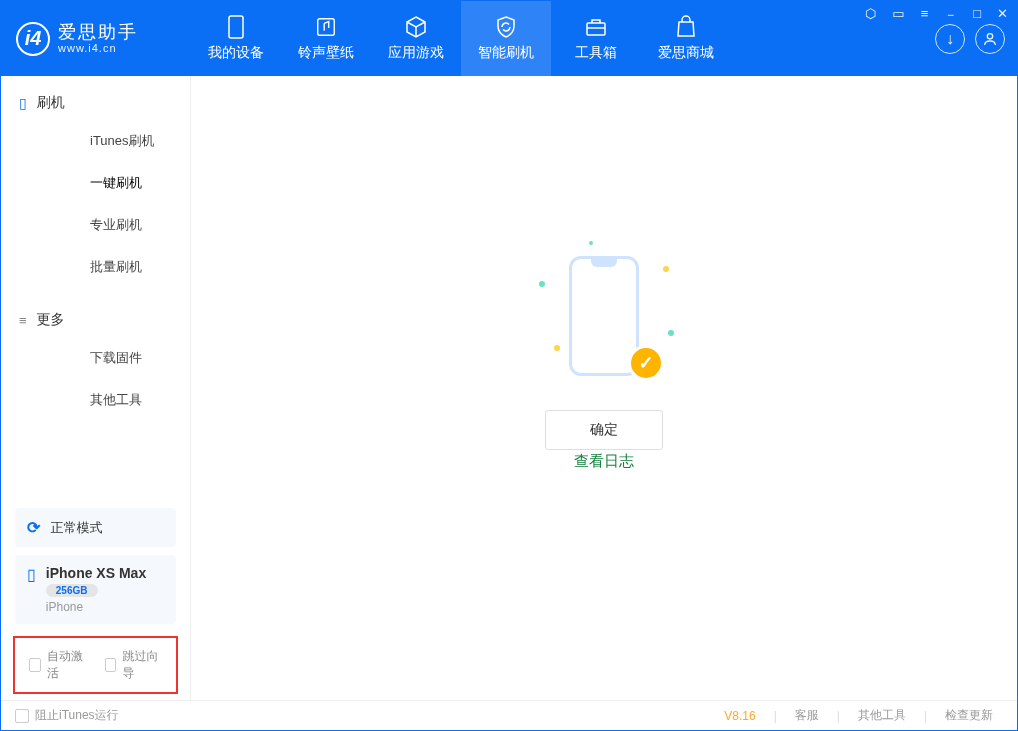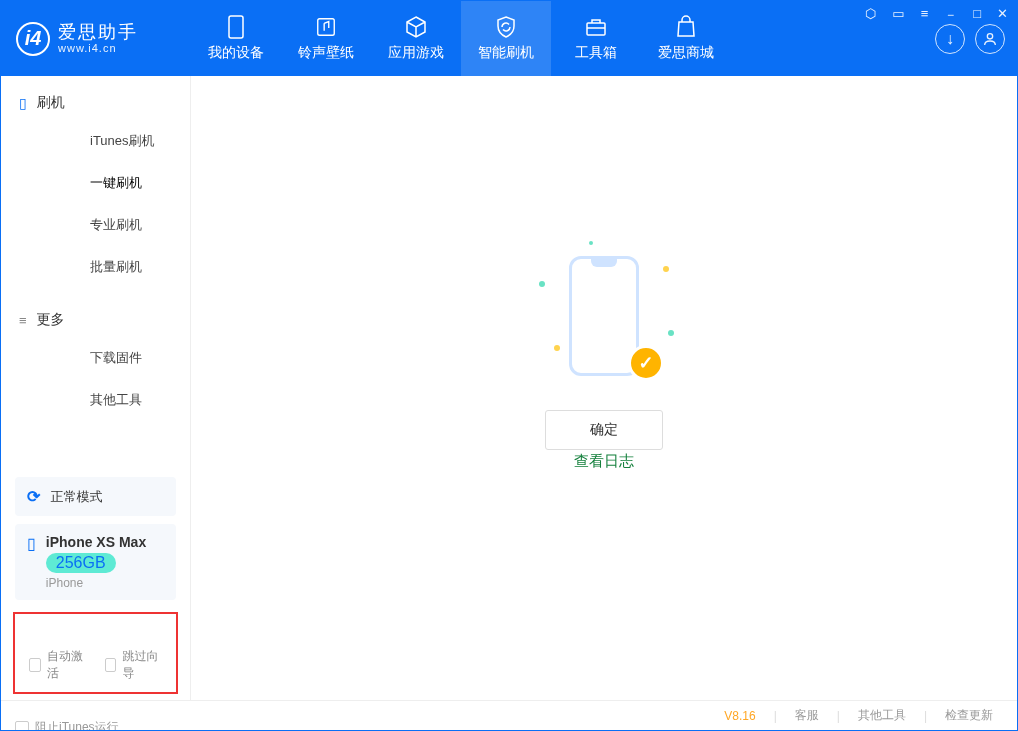--- a/index.html
+++ b/index.html
@@ -21,24 +21,24 @@
 .main { display: flex; height: calc(100% - 75px - 30px); }
 .sidebar { width: 190px; background: #fff; border-right: 1px solid #eee; display: flex; flex-direction: column; }
 .side-section { padding: 18px 0 5px 0; }
 .side-head { display: flex; align-items: center; gap: 10px; padding: 0 18px; font-size: 14px; color: #333; font-weight: 500; margin-bottom: 8px; }
 .side-head-icon { font-size: 13px; color: #888; }
 .side-item { padding: 12px 18px 12px 89px; font-size: 13px; color: #444; cursor: pointer; }
 .side-item.active { color: #000000; }
 .side-spacer { flex: 1; }
 .side-card { background: #f5f8fc; margin: 4px 14px; border-radius: 4px; padding: 10px 12px; display: flex; align-items: center; gap: 10px; font-size: 13px; color: #333; }
 .device-card-inner .dev-name { font-weight: 600; color: #333; font-size: 14px; }
-.device-card-inner .badge { display: inline-block; background: #5eead4; color: #0a6ff5; border-radius: 10px; padding: 1px 10px; font-size: 16px; margin-top: 3px; }
+.device-card-inner .badge { display: inline-block; background: #e5e5e5; color: #0a6ff5; border-radius: 10px; padding: 1px 10px; font-size: 10px; margin-top: 3px; font-weight: bold; }
 .device-card-inner .dev-sub { color: #999; font-size: 12px; margin-top: 3px; }
 .options-row { display: flex; align-items: center; gap: 18px; padding: 10px 14px; border: 2px solid #e33; margin: 8px 12px 6px 12px; }
-.chk { display: flex; align-items: center; gap: 6px; font-size: 12px; color: #888; cursor: pointer; margin-top: 24px; }
+.chk { display: flex; align-items: center; gap: 6px; font-size: 12px; color: #888; cursor: pointer; }
 .chk-box { width: 14px; height: 14px; border: 1px solid #ccc; border-radius: 2px; }
 .content { flex: 1; display: flex; flex-direction: column; align-items: center; justify-content: center; padding-bottom: 60px; }
 .illus-wrap { position: relative; width: 140px; height: 140px; margin-bottom: 24px; }
 .illus-phone { position: absolute; left: 35px; top: 10px; width: 70px; height: 120px; border: 3px solid #cfe3ff; border-radius: 12px; background: #fff; }
 .illus-notch{position:absolute; top:0; left:50%; transform:translateX(-50%); width:26px; height:8px; background:#cfe3ff; border-radius:0 0 6px 6px;}
 .illus-check { position: absolute; right: 10px; bottom: 5px; width: 36px; height: 36px; background: #ffb400; border-radius: 50%; display: flex; align-items: center; justify-content: center; color: #fff; font-size: 18px; font-weight: bold; border: 3px solid #fff; }
 .sparkle { position: absolute; width: 6px; height: 6px; border-radius: 50%; }
 .sp1{left:5px; top:35px; background:#69e2c4;} .sp2{left:20px; bottom:35px; background:#ffd34e;} .sp3{right:5px; top:20px; background:#ffd34e;} .sp4{right:0px; bottom:50px; background:#69e2c4;} .sp5{left:55px; top:-5px; background:#69e2c4; width:4px; height:4px;}
 .success-title { font-size: 19px; color: #333; font-weight: 500; margin-bottom: 30px; }
 .confirm-btn { border: 1px solid #ddd; background: #fff; padding: 10px 44px; font-size: 14px; color: #333; border-radius: 3px; cursor: pointer; margin-bottom: 2px; }

